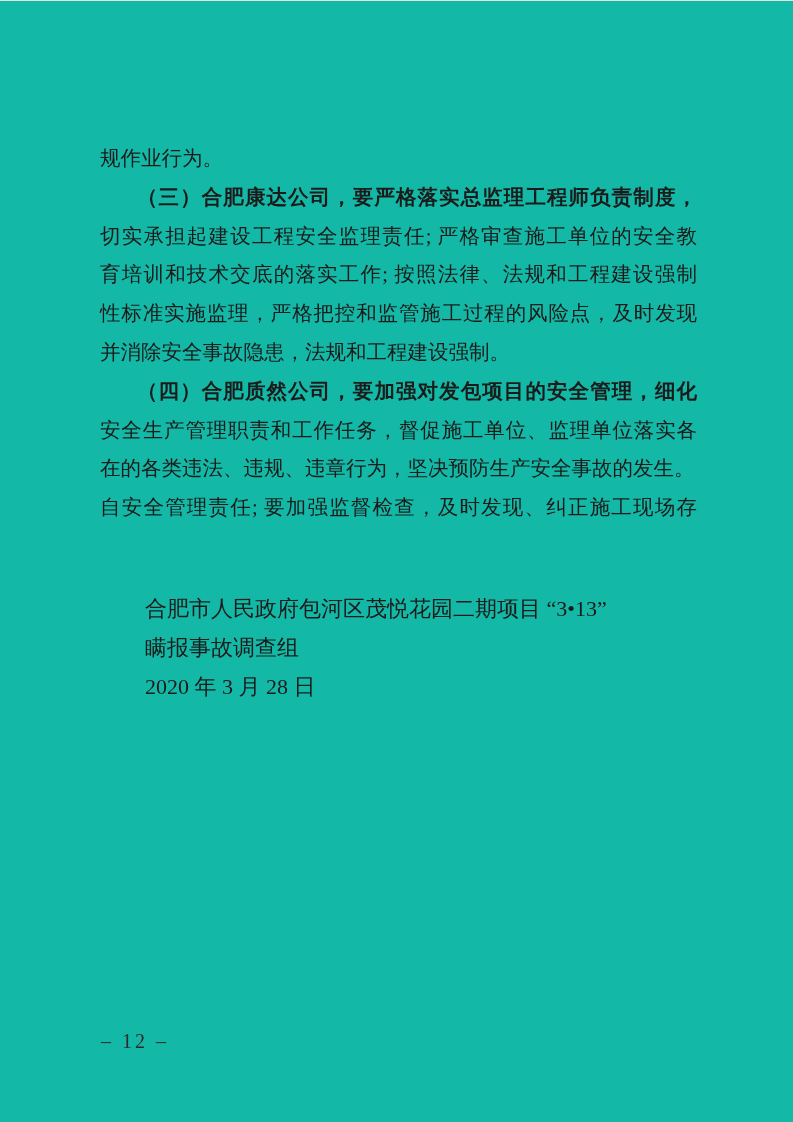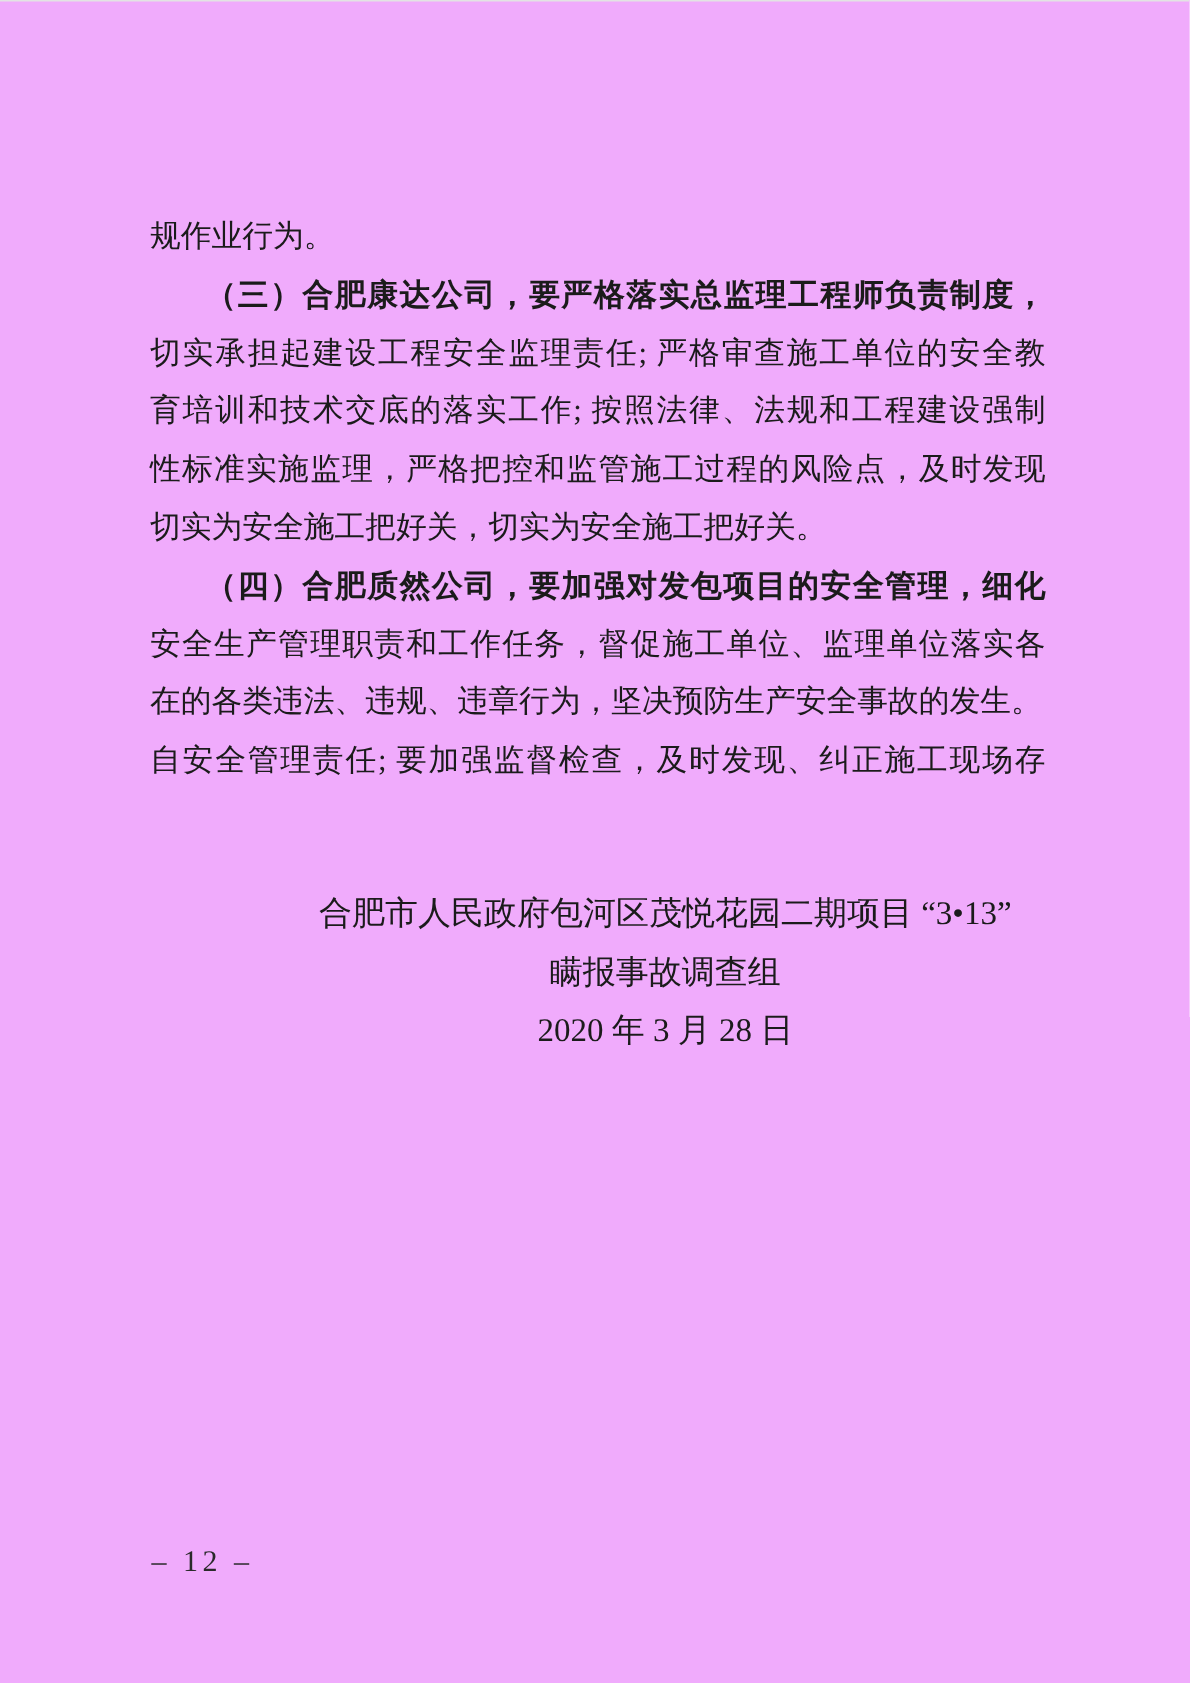--- a/index.html
+++ b/index.html
@@ -11,21 +11,21 @@
     width: 793px;
     height: 1122px;
     font-family: "Liberation Serif", "DejaVu Serif", serif;
     color: #1b1b1b;
     overflow: hidden;
   }
   .page {
     position: relative;
     width: 793px;
     height: 1122px;
-    background: #f0abfc;
+    background: #14b8a6;
     overflow: hidden;
   }
   .scan-edge {
     position: absolute;
     top: 0; left: 0;
     width: 793px; height: 1px;
     background: #e3e3e3;
   }
   .doc-body {
     position: absolute;
@@ -46,21 +46,20 @@
     font-weight: bold;
   }
   .line.short-last {
     text-align-last: left;
   }
   .signature {
     position: absolute;
     left: 145px;
     top: 590px;
     width: 597px;
-    text-align: center;
     font-size: 22px;
     line-height: 38.8px;
   }
   .page-number {
     position: absolute;
     left: 101px;
     top: 1030px;
     font-size: 20px;
     letter-spacing: 3px;
     color: #2a2a2a;
@@ -72,21 +71,21 @@
 <div class="page">
 
   <div class="scan-edge"></div>
 
   <div class="doc-body" id="doc-body">
       <div class="line short-last">规作业行为。</div>
       <div class="line indent">（三）合肥康达公司，要严格落实总监理工程师负责制度，</div>
       <div class="line">切实承担起建设工程安全监理责任; 严格审查施工单位的安全教</div>
       <div class="line">育培训和技术交底的落实工作; 按照法律、法规和工程建设强制</div>
       <div class="line">性标准实施监理，严格把控和监管施工过程的风险点，及时发现</div>
-      <div class="line short-last">切实为安全施工把好关，切实为安全施工把好关。</div>
+      <div class="line short-last">并消除安全事故隐患，法规和工程建设强制。</div>
       <div class="line indent">（四）合肥质然公司，要加强对发包项目的安全管理，细化</div>
       <div class="line">安全生产管理职责和工作任务，督促施工单位、监理单位落实各</div>
       <div class="line short-last">在的各类违法、违规、违章行为，坚决预防生产安全事故的发生。</div>
       <div class="line">自安全管理责任; 要加强监督检查，及时发现、纠正施工现场存</div>
     </div>
 
   <div class="signature">
     <div class="sig-line">合肥市人民政府包河区茂悦花园二期项目 “3•13”</div>
     <div class="sig-line">瞒报事故调查组</div>
     <div class="sig-line">2020 年 3 月 28 日</div>

